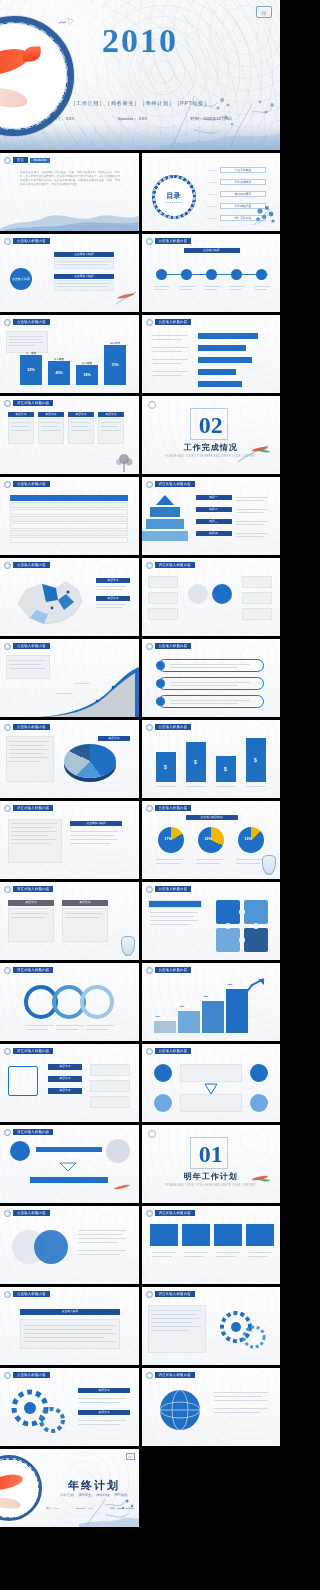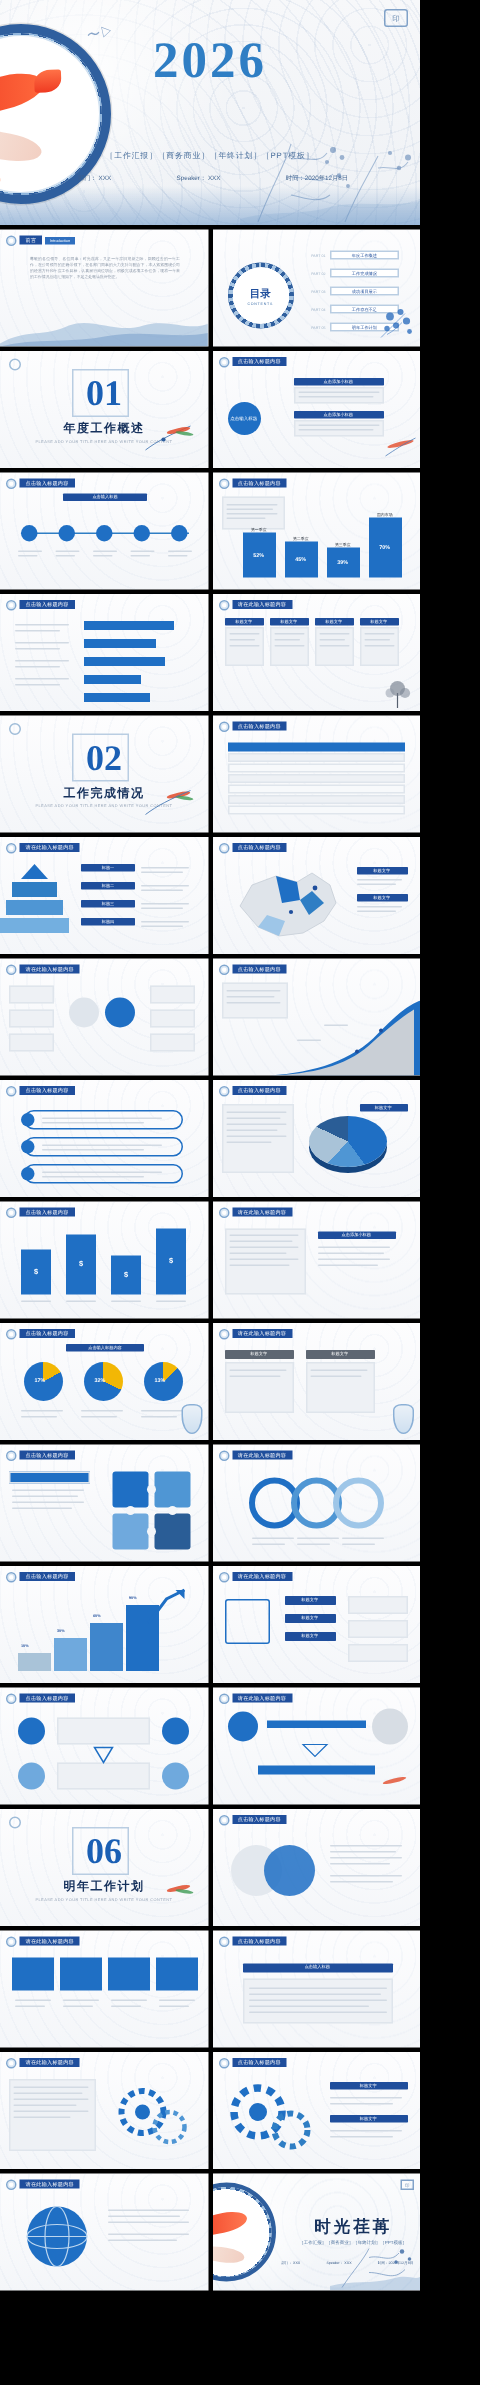--- a/index.html
+++ b/index.html
@@ -116,21 +116,21 @@
 
   <div class="cover-plate">
     <div class="koi a"></div>
     <div class="koi b"></div>
     <div class="koi c"></div>
   </div>
 
   <div class="cover-bird">〜▷</div>
   <div class="cover-stamp">印</div>
 
-  <div class="cover-year">2026</div>
+  <div class="cover-year">2010</div>
   <div class="cover-sub">［工作汇报］［商务商业］［年终计划］［PPT模板］</div>
   <div class="cover-meta">
     <span>部门： XXX</span>
     <span>Speaker： XXX</span>
     <span>时间：2020年12月8日</span>
   </div>
 
   <svg class="cover-ink" viewBox="0 0 120 58">
     <g stroke="#3f6ea8" fill="none" stroke-width=".7" opacity=".75">
       <path d="M12 56 C22 30 30 18 34 4"></path>
@@ -203,36 +203,20 @@
           <circle cx="6" cy="16" r="1.8"></circle>
           <circle cx="21" cy="18" r="1.6"></circle>
       </g>
       <g stroke="#2f6fbf" stroke-width=".5" fill="none" opacity=".7">
         <path d="M2 22 C8 16 12 12 18 6"></path>
           <path d="M6 20 C10 18 13 15 16 12"></path>
       </g>
     </svg>
   </div>
 
-  <div class="slide">
-    <span class="sec-ring"></span>
-    <div class="sec">
-      <div class="sec-num">01</div>
-      <div class="sec-title">年度工作概述</div>
-      <div class="sec-en">PLEASE ADD YOUR TITLE HERE AND WRITE YOUR CONTENT</div>
-    </div>
-    <svg class="dragon" viewBox="0 0 40 22">
-      <g stroke="#4a7ab5" fill="none" stroke-width=".6">
-          <path d="M4 20 C12 14 20 10 34 4"></path>
-        </g>
-      <ellipse cx="26" cy="7" rx="8" ry="1.6" fill="#e24b2a" opacity=".85" transform="rotate(-12 26 7)"></ellipse>
-      <ellipse cx="30" cy="9" rx="6" ry="1.2" fill="#3f9b55" opacity=".8" transform="rotate(8 30 9)"></ellipse>
-      <circle cx="16" cy="13" r="1.4" fill="#2f5f9e"></circle>
-    </svg>
-  </div>
 
   <div class="slide">
     <div class="hdr">
       <span class="hdr-ring"></span>
       <span class="hdr-bar">点击输入标题内容</span>
     </div>
     <div class="circ" style="left:10px;top:34px;width:22px;height:22px;background:#1f6fc4;color:#fff;font-size:3px;display:flex;align-items:center;justify-content:center;text-align:center">点击输入标题</div>
     <div class="cap" style="left:54px;top:18px;width:60px;height:5px">点击添加小标题</div>
     <div class="box" style="left:54px;top:24px;width:60px;height:11px"></div>
     <div class="cap" style="left:54px;top:40px;width:60px;height:5px">点击添加小标题</div>
@@ -665,21 +649,21 @@
     </svg>
     <div class="bluebar" style="left:30px;top:52px;width:78px;height:6px"></div>
     <svg style="position:absolute;right:6px;bottom:4px;width:22px;height:18px" viewBox="0 0 22 18">
       <ellipse cx="11" cy="6" rx="8" ry="1.4" fill="#e24b2a" opacity=".8" transform="rotate(-14 11 6)"></ellipse>
     </svg>
   </div>
 
   <div class="slide">
     <span class="sec-ring"></span>
     <div class="sec">
-      <div class="sec-num">06</div>
+      <div class="sec-num">01</div>
       <div class="sec-title">明年工作计划</div>
       <div class="sec-en">PLEASE ADD YOUR TITLE HERE AND WRITE YOUR CONTENT</div>
     </div>
     <svg class="dragon" viewBox="0 0 40 22">
       <ellipse cx="26" cy="7" rx="8" ry="1.6" fill="#e24b2a" opacity=".85" transform="rotate(-12 26 7)"></ellipse>
       <ellipse cx="30" cy="9" rx="6" ry="1.2" fill="#3f9b55" opacity=".8" transform="rotate(8 30 9)"></ellipse>
     </svg>
   </div>
 
   <div class="slide">
@@ -785,21 +769,21 @@
     <div class="ll" style="left:72px;top:44px;width:46px"></div>
   </div>
 
   <div class="slide" style="background:radial-gradient(circle at 18% 46%, rgba(255,255,255,.95), rgba(255,255,255,0) 42%),repeating-radial-gradient(circle at 60% 40%, rgba(120,150,190,.07) 0 1px, rgba(255,255,255,0) 1px 9px),linear-gradient(#fbfcfd,#f1f4f8)">
     <div style="position:absolute;left:-24px;top:6px;width:66px;height:66px;border-radius:50%;background:#fff;border:3.5px solid #2f5f9e;overflow:hidden">
       <div style="position:absolute;inset:-3.5px;border-radius:50%;background:repeating-conic-gradient(from 0deg,#2f5f9e 0 6deg,#9dbfe0 6deg 12deg);-webkit-mask:radial-gradient(circle,transparent 0 29px,#000 29px);mask:radial-gradient(circle,transparent 0 29px,#000 29px)"></div>
       <div style="position:absolute;left:6px;top:18px;width:38px;height:13px;background:linear-gradient(100deg,#ef3b22,#ff7a52);border-radius:50% 40% 45% 50%/60% 50% 50% 40%;transform:rotate(-12deg)"></div>
       <div style="position:absolute;left:10px;top:40px;width:32px;height:10px;background:linear-gradient(100deg,#f7e6dd,#f1cec1);border-radius:50% 40% 45% 50%/60% 50% 50% 40%;transform:rotate(8deg)"></div>
     </div>
     <div style="position:absolute;left:50px;top:26px;width:88px;text-align:center">
-      <span class="thanks">时光荏苒</span>
+      <span class="thanks">年终计划</span>
     </div>
     <div style="position:absolute;left:48px;top:44px;width:92px;text-align:center;font-size:3px;color:#4a6f9c">［工作汇报］［商务商业］［年终计划］［PPT模板］</div>
     <div style="position:absolute;left:46px;top:58px;width:88px;display:flex;justify-content:space-between;font-size:2.4px;color:#3c5f8c">
       <span>部门： XXX</span>
       <span>Speaker： XXX</span>
       <span>时间：2020年12月8日</span>
     </div>
     <div style="position:absolute;right:4px;top:4px;width:9px;height:7px;border:.6px solid #5a86b8;color:#3a6699;font-size:3px;text-align:center;line-height:7px;opacity:.75">印</div>
     <svg style="position:absolute;right:0;bottom:0;width:60px;height:30px" viewBox="0 0 60 30">
       <g stroke="#3f6ea8" fill="none" stroke-width=".5" opacity=".7">

